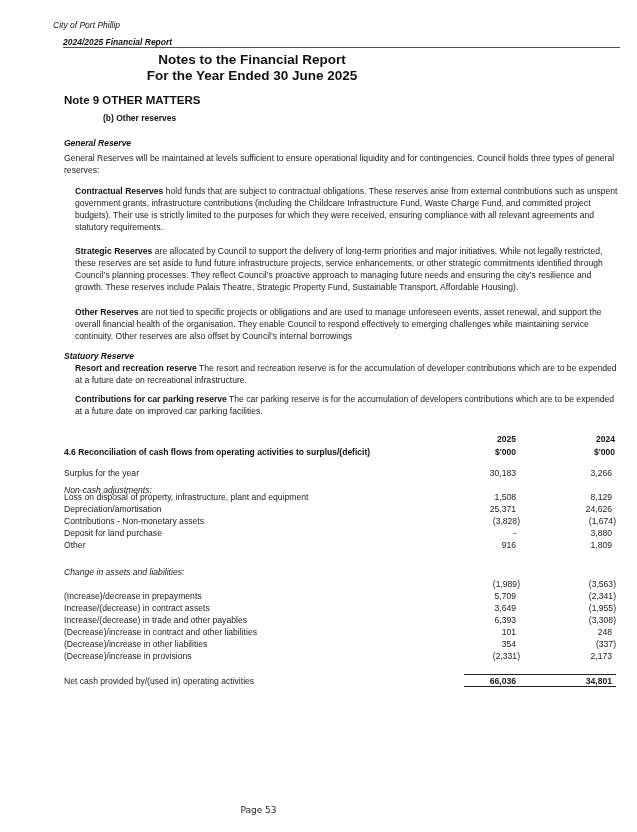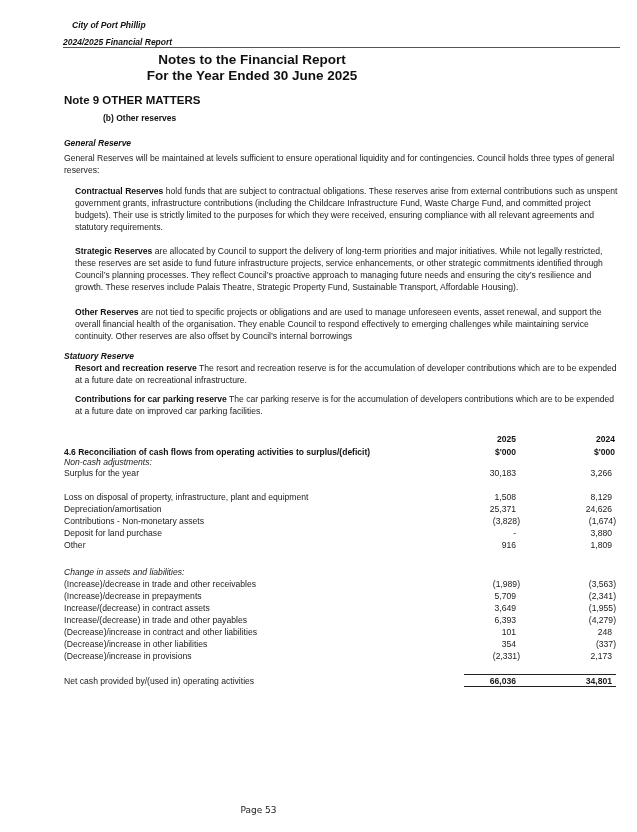--- a/index.html
+++ b/index.html
@@ -1,19 +1,19 @@
 <!DOCTYPE html>
 <html><head>
   <meta charset="utf-8">
   <style>
     * { box-sizing: border-box; margin: 0; padding: 0; }
     html, body { width: 637px; height: 832px; background: #ffffff; overflow: hidden; }
     body { position: relative; font-family: "Liberation Sans", sans-serif; color: #111; }
 
-    .hdr-org { position: absolute; left: 72px; top: 20px; font-size: 8.5px; font-weight: bold; font-style: italic; }
+    .hdr-org { position: absolute; left: 53px; top: 20px; font-size: 8.5px; font-weight: normal; font-style: italic; }
     .hdr-report { position: absolute; left: 63px; top: 37px; font-size: 8.5px; font-weight: bold; font-style: italic; }
     .hdr-rule { position: absolute; left: 63px; top: 47px; width: 557px; height: 0; border-top: 1.5px solid #555; }
 
     .title { position: absolute; left: 0; width: 504px; text-align: center; font-size: 13.5px; font-weight: bold; }
     .title.t1 { top: 52px; }
     .title.t2 { top: 68px; }
 
     .note-head { position: absolute; left: 64px; top: 94px; font-size: 11.5px; font-weight: bold; }
     .sub-head { position: absolute; left: 64px; top: 113px; font-size: 8.5px; font-weight: bold; margin-left: 39px; }
 
@@ -88,21 +88,21 @@
   <div class="col-h c25 unit">$'000</div>
   <div class="col-h c24 yr">2024</div>
   <div class="col-h c24 unit">$'000</div>
 
   <div id="rows">
       <div class="row" style="top: 467px;">
         <span class="lbl">Surplus for the year</span>
         <span class="v25 pos">30,183</span>
         <span class="v24 pos">3,266</span>
       </div>
-      <div class="row" style="top: 456px;">
+      <div class="row" style="top: 484px;">
         <span class="lbl italic">Non-cash adjustments:</span>
         <span class="v25 pos"></span>
         <span class="v24 pos"></span>
       </div>
       <div class="row" style="top: 491px;">
         <span class="lbl">Loss on disposal of property, infrastructure, plant and equipment</span>
         <span class="v25 pos">1,508</span>
         <span class="v24 pos">8,129</span>
       </div>
       <div class="row" style="top: 503px;">
@@ -124,38 +124,37 @@
         <span class="lbl">Other</span>
         <span class="v25 pos">916</span>
         <span class="v24 pos">1,809</span>
       </div>
       <div class="row" style="top: 566px;">
         <span class="lbl italic">Change in assets and liabilities:</span>
         <span class="v25 pos"></span>
         <span class="v24 pos"></span>
       </div>
       <div class="row" style="top: 578px;">
-        <span class="lbl">(Increase)/decrease in trade and other receivables</span>
         <span class="v25">(1,989)</span>
         <span class="v24">(3,563)</span>
       </div>
       <div class="row" style="top: 590px;">
         <span class="lbl">(Increase)/decrease in prepayments</span>
         <span class="v25 pos">5,709</span>
         <span class="v24">(2,341)</span>
       </div>
       <div class="row" style="top: 602px;">
         <span class="lbl">Increase/(decrease) in contract assets</span>
         <span class="v25 pos">3,649</span>
         <span class="v24">(1,955)</span>
       </div>
       <div class="row" style="top: 614px;">
         <span class="lbl">Increase/(decrease) in trade and other payables</span>
         <span class="v25 pos">6,393</span>
-        <span class="v24">(4,279)</span>
+        <span class="v24">(3,308)</span>
       </div>
       <div class="row" style="top: 626px;">
         <span class="lbl">(Decrease)/increase in contract and other liabilities</span>
         <span class="v25 pos">101</span>
         <span class="v24 pos">248</span>
       </div>
       <div class="row" style="top: 638px;">
         <span class="lbl">(Decrease)/increase in other liabilities</span>
         <span class="v25 pos">354</span>
         <span class="v24">(337)</span>

